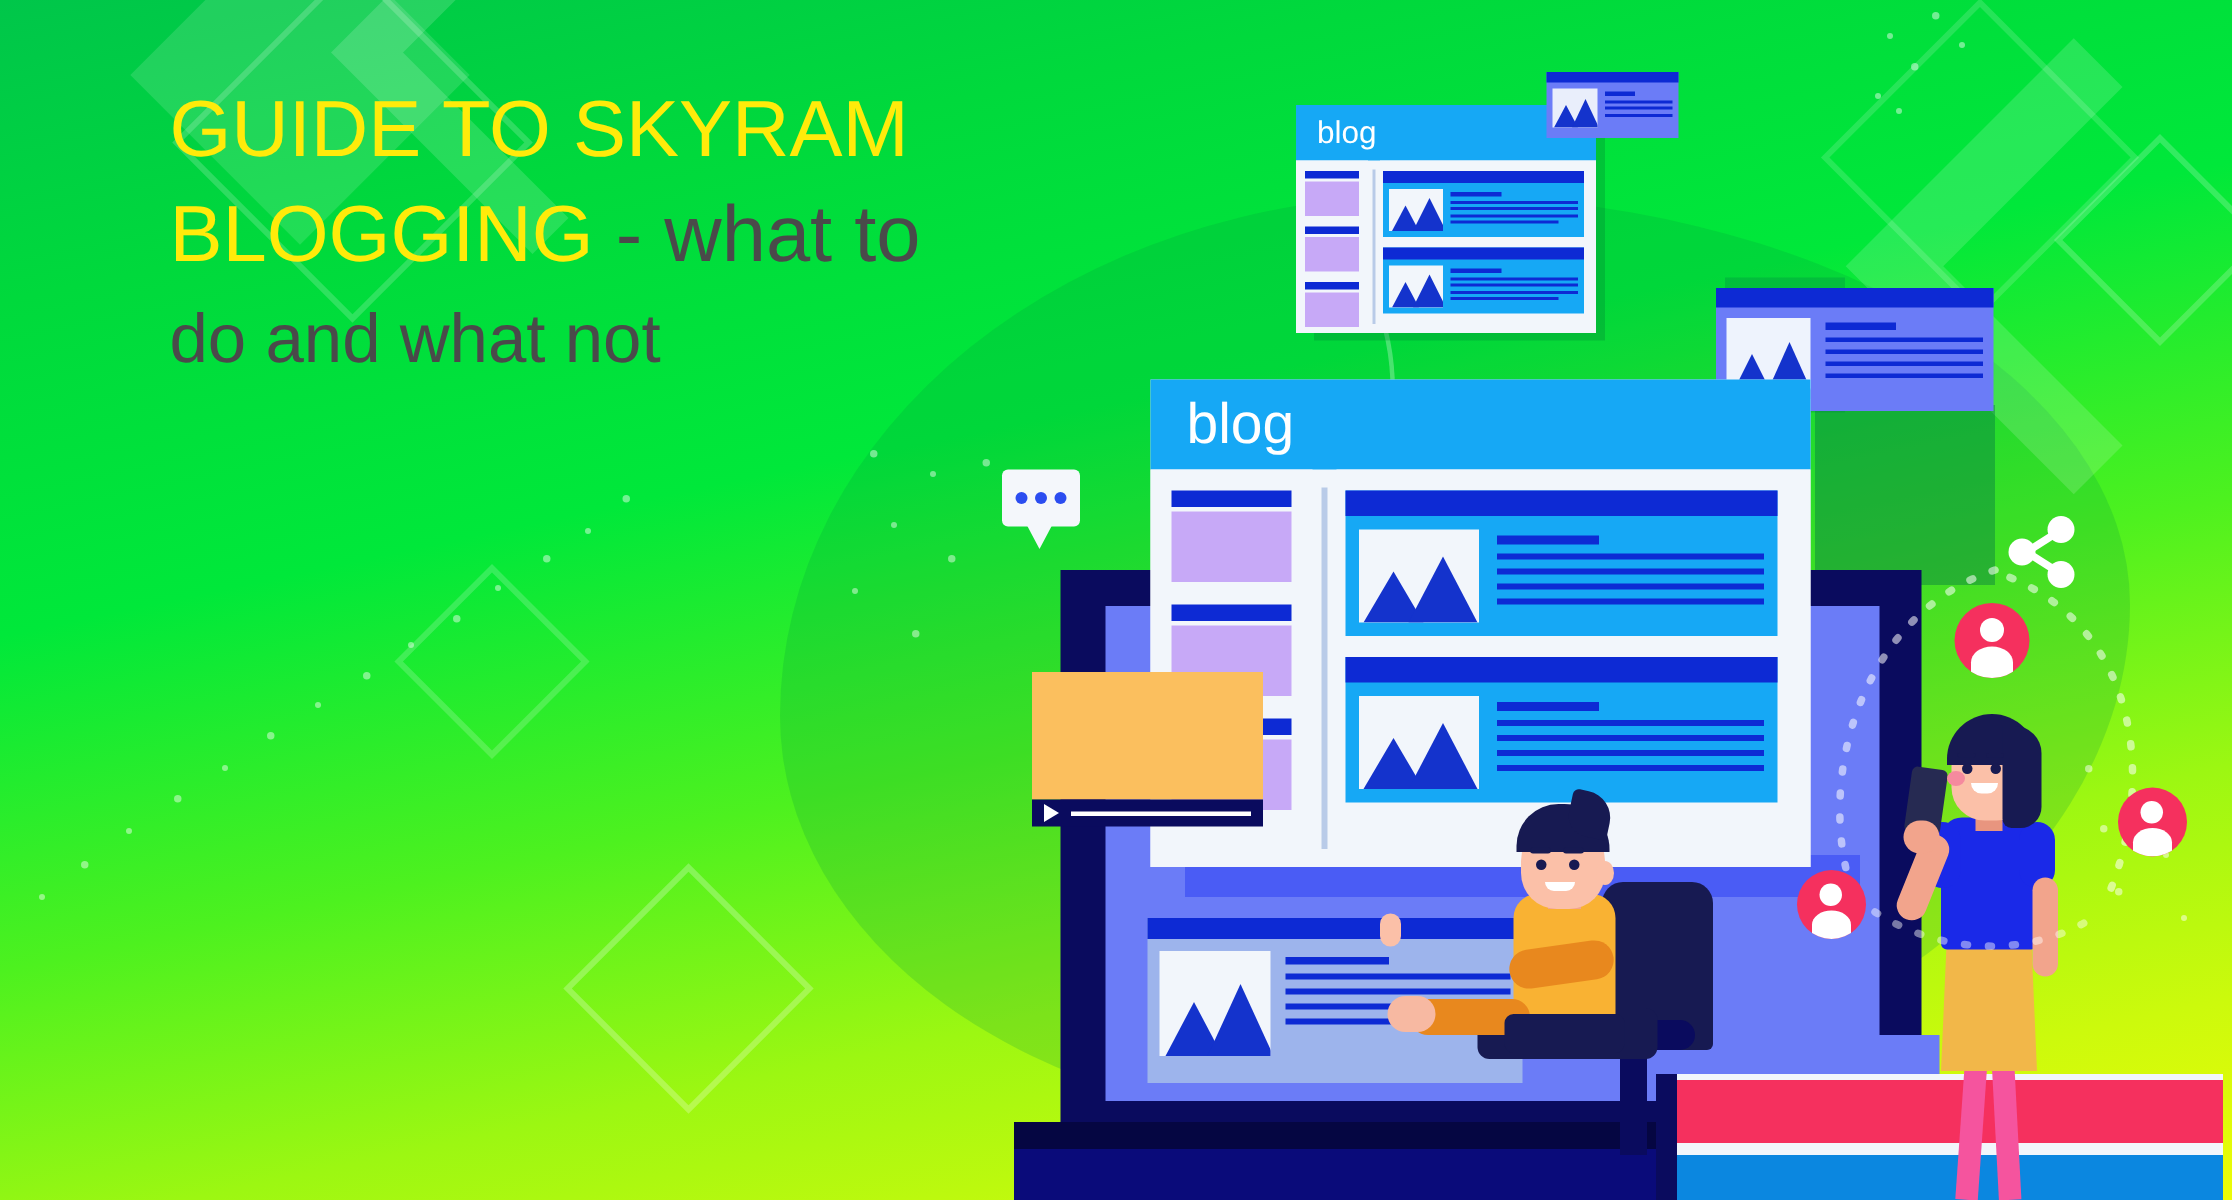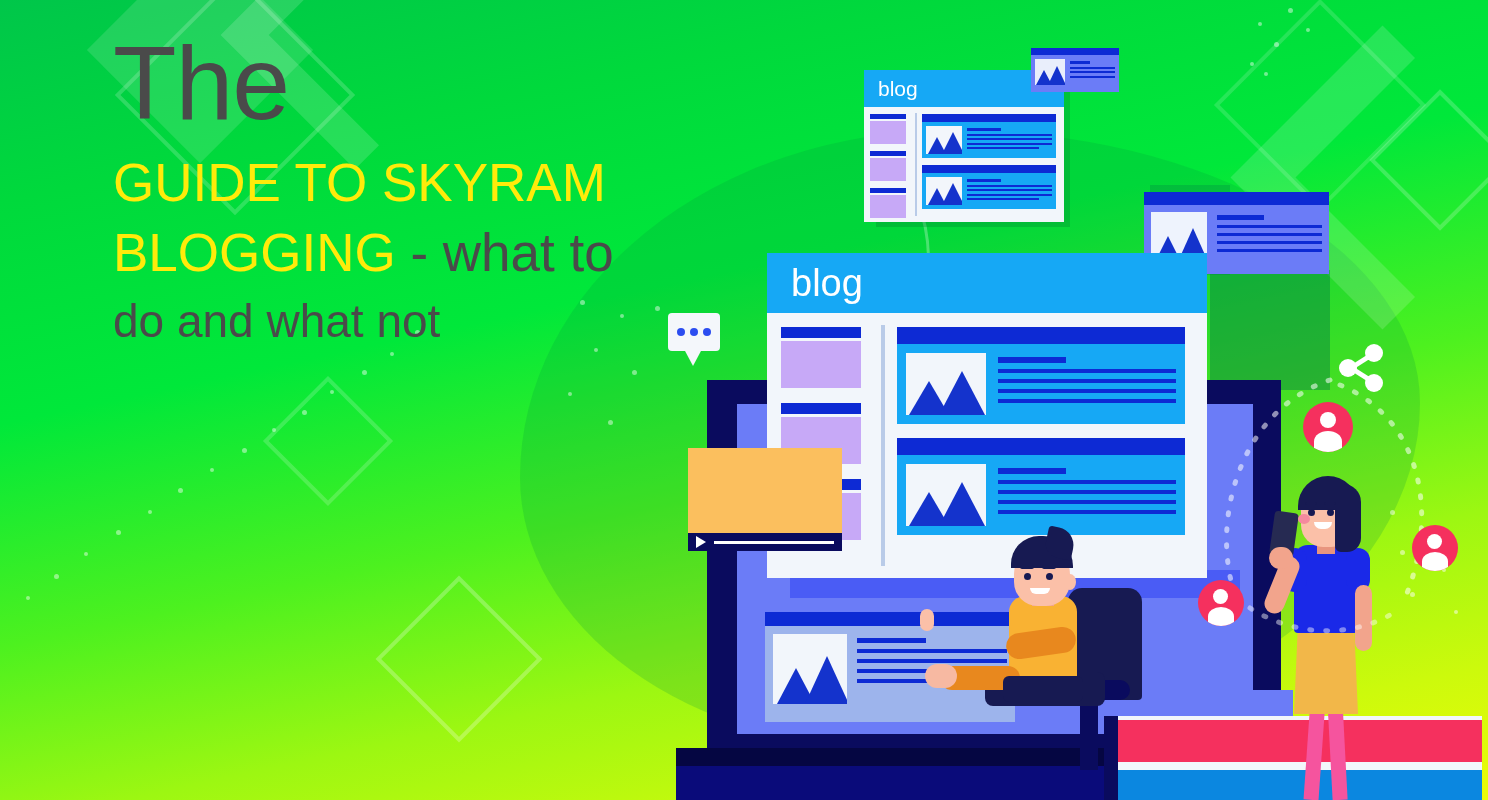--- a/index.html
+++ b/index.html
@@ -200,21 +200,20 @@
     <div class="dot" style="left:20px;top:40px;width:5px;height:5px;background:rgba(255,255,255,0.5);"></div>
     <div class="dot" style="left:62px;top:58px;width:4px;height:4px;background:rgba(255,255,255,0.5);"></div>
     <div class="dot" style="left:30px;top:82px;width:5px;height:5px;background:rgba(255,255,255,0.5);"></div>
     <div class="dot" style="left:74px;top:100px;width:4px;height:4px;background:rgba(255,255,255,0.5);"></div>
   </div>
 
   <div class="deco" style="left:1210px; top:270px; width:120px; height:120px; background:rgba(0,110,70,0.40);"></div>
   <div class="deco" style="left:1150px; top:185px; width:80px; height:90px; background:rgba(0,130,70,0.30);"></div>
 
   <div id="headline">
-    <div class="hl-the">The</div>
     <div class="hl-guide">
       <span>GUIDE TO SKYRAM</span>
     </div>
     <div class="hl-guide" style="margin-top:0;">
       <span>BLOGGING</span><span class="dash"> - what to</span>
     </div>
     <div class="hl-last">do and what not</div>
   </div>
 
   <div id="bubble">

